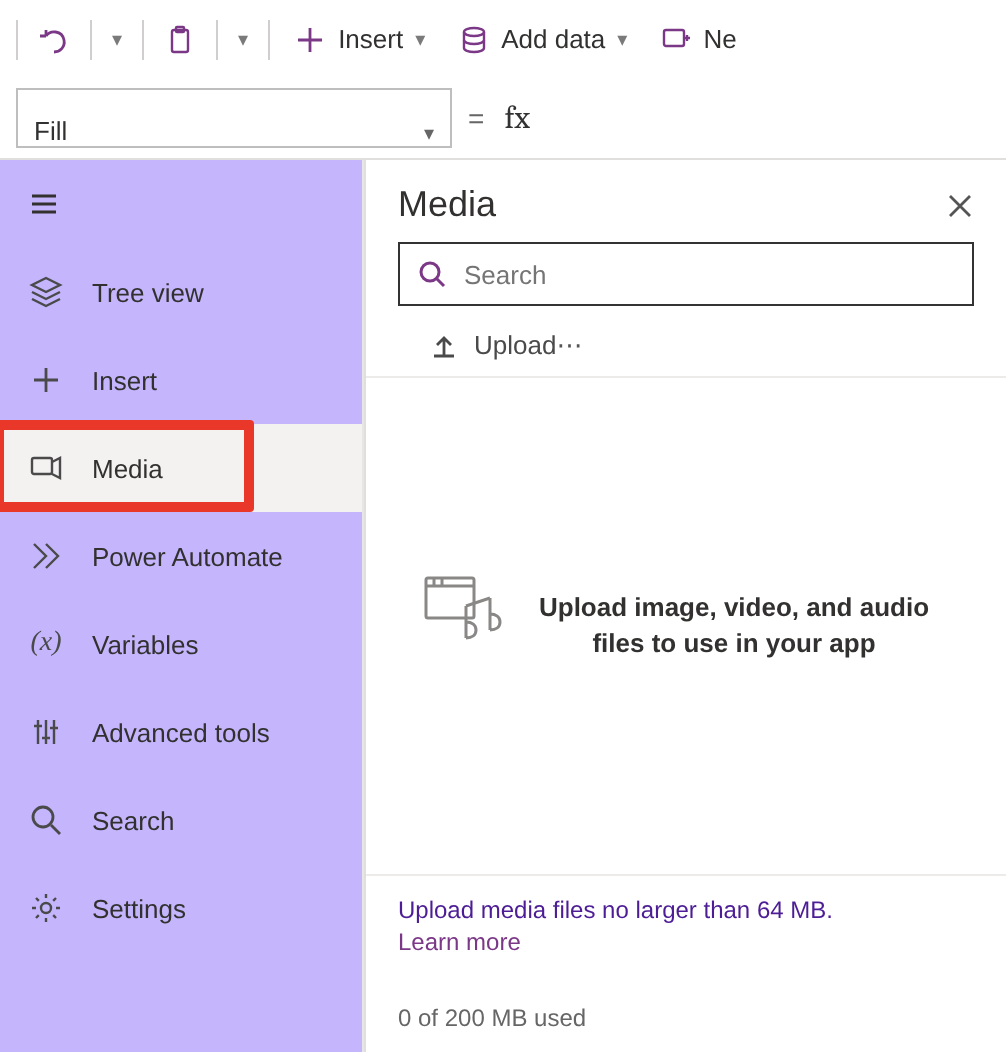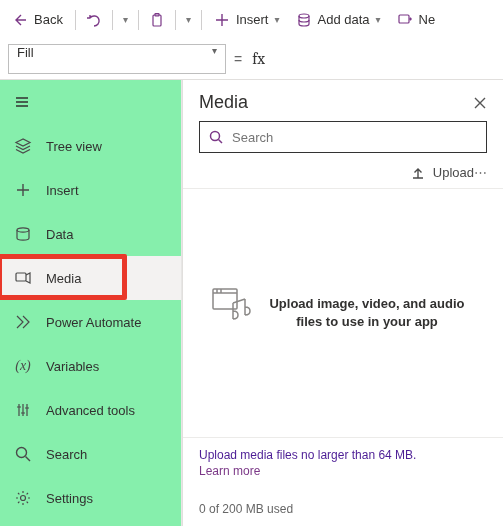--- a/index.html
+++ b/index.html
@@ -8,75 +8,67 @@
   
   .top { height: 40px; display: flex; align-items: center; padding: 0 6px; gap: 4px; border-bottom: 1px solid #fff; }
   .tbtn { display: flex; align-items: center; gap: 6px; padding: 4px 6px; cursor: pointer; color: #323130; }
   .tbtn .ic { width: 16px; height: 16px; display: inline-flex; align-items: center; justify-content: center; color: #7b3887; }
   .tbtn.iconOnly { padding: 4px 4px; }
   .sep { width: 1px; height: 20px; background: #d0cece; margin: 0 2px; }
   .chev { color: #7a7a7a; font-size: 10px; }
 
   
   .frow { height: 40px; display: flex; align-items: center; padding: 4px 8px 6px 8px; gap: 8px; border-bottom: 1px solid #e1dfdd; background: #fff; }
-  .propsel { width: 218px; height: 30px; border: 1px solid #bebebe; display: flex; align-items: flex-start; justify-content: space-between; padding: 0 8px; background: #fff; }
+  .propsel { width: 218px; height: 30px; border: 1px solid #bebebe; display: flex; align-items: flex-end; justify-content: space-between; padding: 0 8px; background: #fff; }
   .propsel .chev { color: #666; }
   .eq { color: #666; font-size: 14px; }
   .fx { font-family: "Cambria", serif; font-size: 16px; color: #333; padding: 0 2px; }
   .fxval { flex: 1; font-family: Consolas, monospace; font-size: 13px; }
   .fxval .fn { color: #3a6ea5; }
   .fxval .paren { color: #000; }
   .fxval .num { color: #1a8a1a; }
   .fxval .comma { color: #000; }
 
   
   .main { display: flex; height: calc(526px - 80px); }
   .ham { width: 44px; height: 44px; display:flex; align-items:center; justify-content:center; cursor:pointer; }
 
-  .leftnav { width: 182px; border-right: 1px solid #e7e6e5; background: #86efac; text-align: right; }
+  .leftnav { width: 182px; border-right: 1px solid #e7e6e5; background: #c4b5fd; text-align: right; }
   .nav-item { height: 44px; display: flex; align-items: center; gap: 14px; padding: 0 14px; cursor: pointer; position: relative; }
   .nav-item .nic { width: 18px; height: 18px; display: inline-flex; align-items: center; justify-content: center; color: #4a4a4a; flex-shrink: 0; }
   .nav-item.sel { background: #f3f2f1; }
   .nav-item .lbl { color: #323130; font-size: 13px; }
   .redbox { position: absolute; left: -3px; top: -2px; width: 130px; height: 46px; border: 5px solid #e9382a; border-radius: 2px; pointer-events: none; }
 
   
   .panel { flex: 1; border-left: 1px solid #e1dfdd; display:flex; flex-direction:column; background:#fff; }
   .phead { display:flex; align-items:center; justify-content:space-between; padding: 12px 16px 8px 16px; }
   .ptitle { font-size: 18px; font-weight: 400; }
   .close { cursor:pointer; color:#555; }
   .searchwrap { padding: 0 16px 8px 16px; }
   .search { height: 32px; border: 1px solid #333; display:flex; align-items:center; gap:8px; padding:0 8px; }
   .search input { border:none; outline:none; flex:1; font-size:13px; }
   .search .sic { color:#7b3887; width:16px; height:16px; display:inline-flex; align-items:center; justify-content:center; }
-  .p-subbar { display:flex; align-items:center; justify-content:flex-end; padding: 4px 16px 8px 32px; border-bottom:1px solid #ecebe9; }
+  .p-subbar { display:flex; align-items:center; justify-content:flex-start; padding: 4px 16px 8px 32px; border-bottom:1px solid #ecebe9; }
   .upload { display:flex; align-items:center; gap:8px; color:#4a4a4a; cursor:pointer; }
   .dots { color:#555; cursor:pointer; }
   .empty { flex:1; display:flex; flex-direction:row; align-items:center; justify-content:center; padding: 0 24px; text-align:center; color:#555; }
   .empty .eic { width:48px; height:48px; color:#8a8886; margin-bottom:16px; }
   .empty .etxt { font-size:13px; font-weight:600; color:#323130; line-height:1.4; }
   .pfoot { border-top:1px solid #ecebe9; padding:10px 16px; font-size:12px; }
   .pfoot .msg { color:#4c1d95; }
   .pfoot a { color:#7b3887; text-decoration:none; display:block; margin-top:2px; }
   .pfoot .usage { color:#666; margin-top:24px; }
 
   svg { display:block; }
 </style>
 </head>
 <body>
 
 <div class="top">
-  <div class="tbtn">
-    <span class="ic">
-      <svg width="16" height="16" viewBox="0 0 16 16" fill="none" stroke="currentColor" stroke-width="1.4">
-          <path d="M9 3 4 8l5 5M4 8h10"></path>
-        </svg>
-    </span>
-    <span>Back</span>
-  </div>
   <span class="sep"></span>
   <div class="tbtn iconOnly">
     <span class="ic">
       <svg width="16" height="16" viewBox="0 0 16 16" fill="none" stroke="currentColor" stroke-width="1.4">
           <path d="M4 6V3M4 6H1M4 6c2-3 8-3 9 2 .7 3.5-2 6-5 6"></path>
         </svg>
     </span>
   </div>
   <span class="sep"></span>
   <div class="tbtn iconOnly">
@@ -157,29 +149,20 @@
 
     <div class="nav-item">
       <span class="nic">
         <svg width="18" height="18" viewBox="0 0 18 18" fill="none" stroke="currentColor" stroke-width="1.4">
             <path d="M9 3v12M3 9h12"></path>
           </svg>
       </span>
       <span class="lbl">Insert</span>
     </div>
 
-    <div class="nav-item">
-      <span class="nic">
-        <svg width="18" height="18" viewBox="0 0 18 18" fill="none" stroke="currentColor" stroke-width="1.2">
-            <ellipse cx="9" cy="5" rx="6" ry="2.2"></ellipse>
-            <path d="M3 5v8c0 1.2 2.7 2.2 6 2.2s6-1 6-2.2V5"></path>
-          </svg>
-      </span>
-      <span class="lbl">Data</span>
-    </div>
 
     <div class="nav-item sel">
       <span class="nic">
         <svg width="18" height="18" viewBox="0 0 18 18" fill="none" stroke="currentColor" stroke-width="1.2">
             <rect x="2" y="4" width="10" height="8" rx="1"></rect>
             <path d="M12 6l4-2v10l-4-2"></path>
           </svg>
       </span>
       <span class="lbl">Media</span>
       <div class="redbox"></div>

